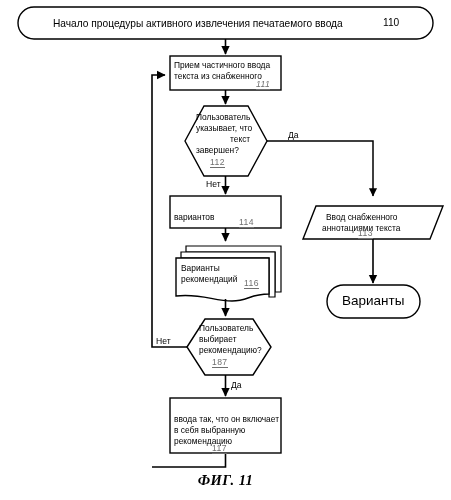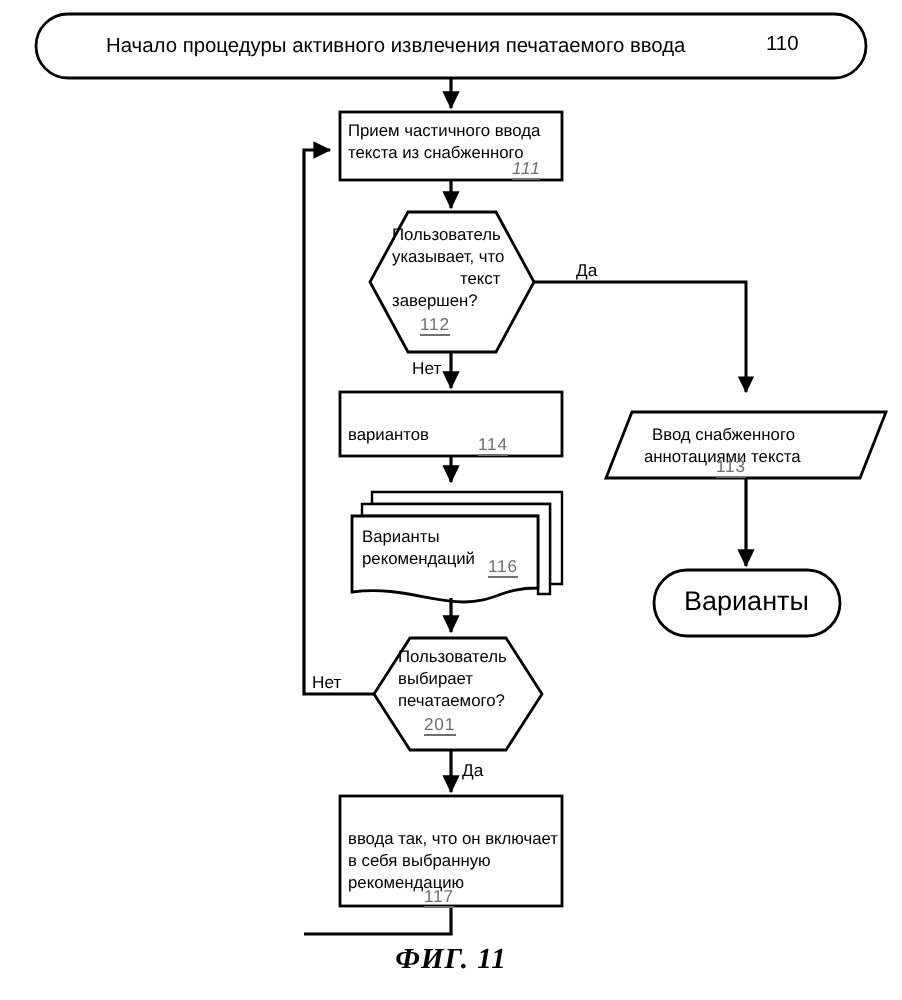--- a/index.html
+++ b/index.html
@@ -170,22 +170,22 @@
 
   <div class="txt" style="left:174px; top:212px;">вариантов</div>
   <div class="num" style="left:239px; top:217px;">114</div>
 
   <div class="txt" style="left:181px; top:263px;">Варианты</div>
   <div class="txt" style="left:181px; top:274px;">рекомендаций</div>
   <div class="num" style="left:244px; top:278px;">116</div>
 
   <div class="txt" style="left:199px; top:323px;">Пользователь</div>
   <div class="txt" style="left:199px; top:334px;">выбирает</div>
-  <div class="txt" style="left:199px; top:345px;">печатаемого?</div>
-  <div class="num" style="left:212px; top:357px;">201</div>
+  <div class="txt" style="left:199px; top:345px;">рекомендацию?</div>
+  <div class="num" style="left:212px; top:357px;">187</div>
 
   <div class="label-yn" style="left:156px; top:336px;">Нет</div>
   <div class="label-yn" style="left:231px; top:380px;">Да</div>
 
   <div class="txt" style="left:174px; top:414px;">ввода так, что он включает</div>
   <div class="txt" style="left:174px; top:425px;">в себя выбранную</div>
   <div class="txt" style="left:174px; top:436px;">рекомендацию</div>
   <div class="num" style="left:212px; top:443px;">117</div>
 
   <div class="txt" style="left:326px; top:212px;">Ввод снабженного</div>

